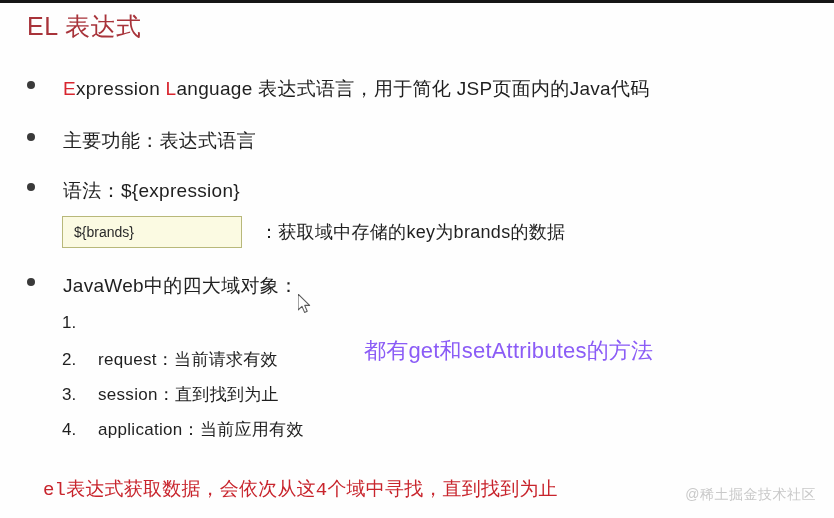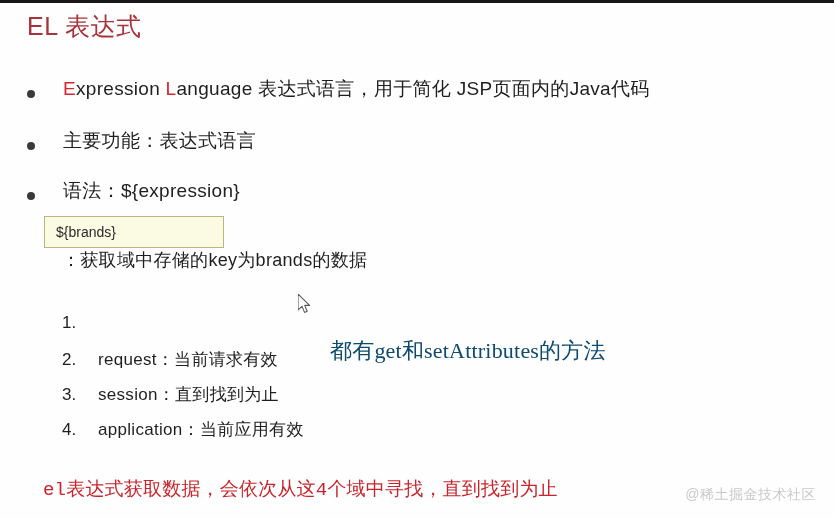--- a/index.html
+++ b/index.html
@@ -39,21 +39,21 @@
     color: #a8333a;
     font-weight: 400;
     white-space: nowrap;
   }
 
   
   .bullet-row {
     position: absolute;
     left: 27px;
     display: flex;
-    align-items: flex-end;
+    align-items: center;
     white-space: nowrap;
   }
   .bullet-dot {
     flex: 0 0 auto;
     width: 8px;
     height: 8px;
     border-radius: 50%;
     background: #3a3a3a;
     position: relative;
     top: -4px;
@@ -70,25 +70,25 @@
   }
 
   #bullet-1 { top: 76px; }
   #bullet-2 { top: 128px; }
   #bullet-3 { top: 178px; }
   #bullet-4 { top: 273px; }
 
   
   #code-line {
     position: absolute;
-    left: 44px;
+    left: 62px;
     top: 216px;
     display: flex;
-    white-space: nowrap;
-    flex-direction: column;
+    align-items: center;
+    white-space: nowrap;
   }
   #code-chip {
     box-sizing: border-box;
     width: 180px;
     height: 32px;
     background: #fbfae2;
     border: 1px solid #b8b87a;
     display: flex;
     align-items: center;
     padding-left: 11px;
@@ -123,27 +123,26 @@
   }
   .scope-label {
     font-size: 17px;
     color: #1f1f1f;
     letter-spacing: 0.3px;
   }
 
   
   #annotation-right {
     position: absolute;
-    left: 330px;
+    left: 364px;
     top: 336px;
     font-size: 22px;
-    color: #0c4a6e;
+    color: #8b5cf6;
     white-space: nowrap;
     letter-spacing: 0.2px;
-    font-family: Liberation Serif, serif;
   }
   #annotation-bottom {
     position: absolute;
     left: 43px;
     top: 476px;
     font-size: 19px;
     color: #c8242c;
     white-space: nowrap;
     letter-spacing: 0.2px;
     font-family: Liberation Mono, monospace;
@@ -192,20 +191,24 @@
   <div class="bullet-row" id="bullet-3">
     <span class="bullet-dot"></span>
     <span class="bullet-text">语法：${expression}</span>
   </div>
 
   <div id="code-line">
     <div id="code-chip">${brands}</div>
     <div id="code-caption">：获取域中存储的key为brands的数据</div>
   </div>
 
+  <div class="bullet-row" id="bullet-4">
+    <span class="bullet-dot"></span>
+    <span class="bullet-text">JavaWeb中的四大域对象：</span>
+  </div>
 
   <div id="scope-list">
     <div class="scope-item">
       <span class="scope-num">1.</span>
     </div>
     <div class="scope-item">
       <span class="scope-num">2.</span>
       <span class="scope-label">request：当前请求有效</span>
     </div>
     <div class="scope-item">

